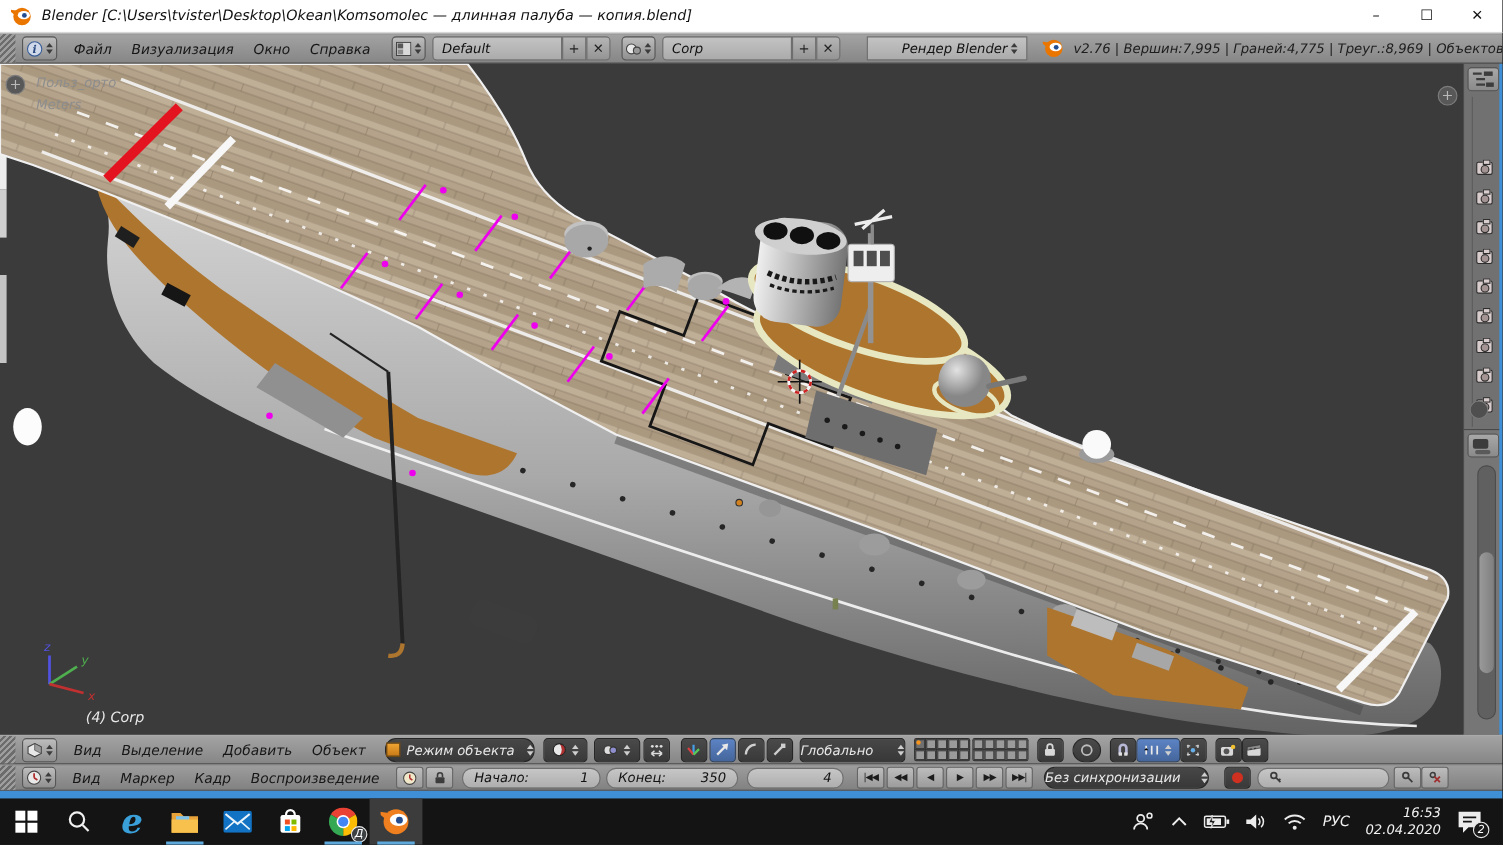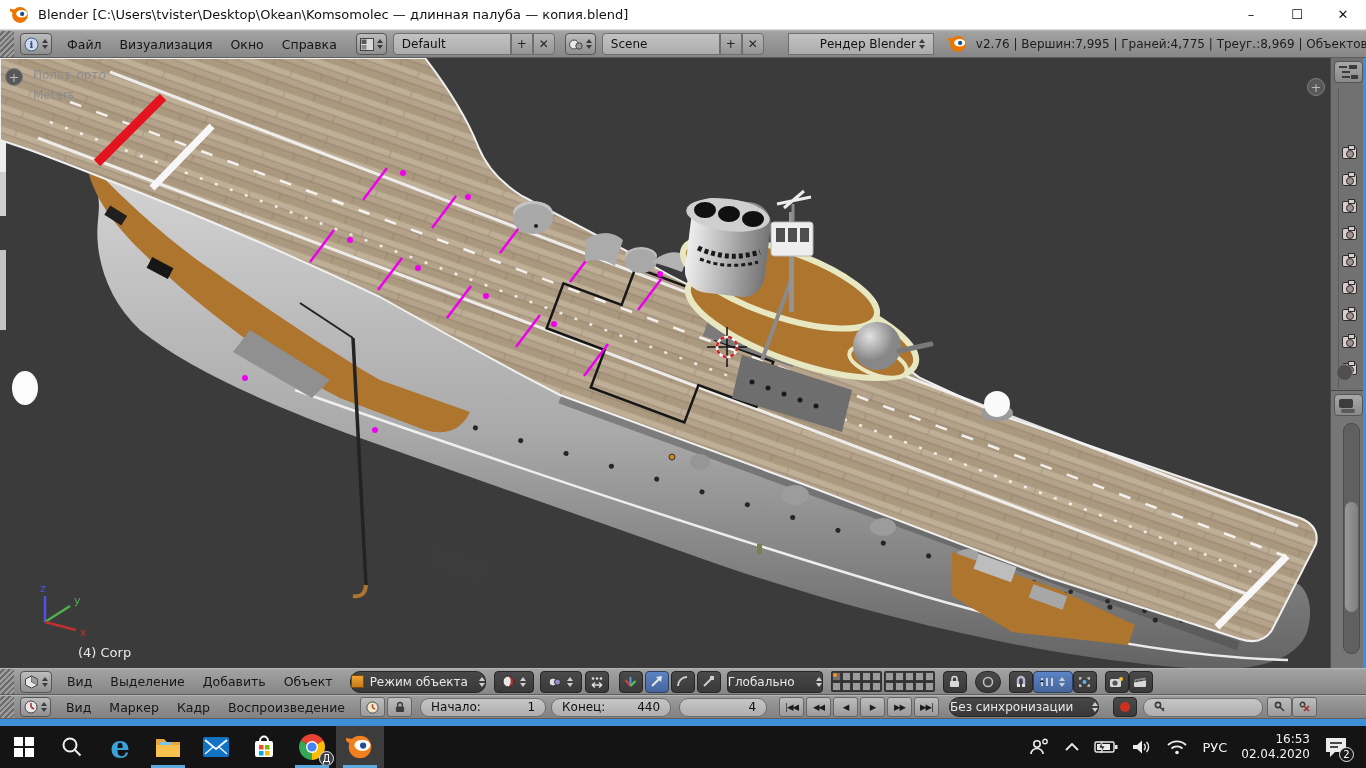--- a/index.html
+++ b/index.html
@@ -1,18 +1,18 @@
 <!DOCTYPE html>
 <html><head>
 <meta charset="utf-8">
 <style>
   * { margin:0; padding:0; box-sizing:border-box; }
   html,body { width:1366px; height:768px; overflow:hidden; background:#000;
     font-family:"DejaVu Sans","Liberation Sans",sans-serif; }
-  #screen { position:relative; width:1366px; height:768px; background:#3b3b3b; }
+  #screen { position:relative; width:1366px; height:768px; background:#3b3b3b;font-style:italic; }
 
   
   #titlebar { position:absolute; top:0; left:0; width:1366px; height:30px; background:#ffffff;
     display:flex; align-items:center; border-bottom:1px solid #d8d8d8; }
   #titlebar .app-ico { width:20px; height:20px; margin:0 8px 0 10px; }
   #titlebar .title { font-size:13px; color:#111; white-space:nowrap; }
   .win-controls { margin-left:auto; display:flex; height:100%; }
   .win-btn { width:46px; height:100%; display:flex; align-items:center; justify-content:center;
     font-size:13px; color:#111; }
 
@@ -171,21 +171,21 @@
       <svg width="14" height="13" viewBox="0 0 14 13">
         <circle cx="5" cy="6.5" r="4.5" fill="#e8e8e8" stroke="#444"></circle>
         <circle cx="10" cy="8" r="3.2" fill="#9a9a9a" stroke="#444"></circle>
       </svg>
       <span class="upDown">
           <i class="u"></i>
           <i class="d"></i>
         </span>
     </div>
     <div class="lightfield" style="width:118px; border-radius:4px 0 0 4px;">
-      <span>Scene</span>
+      <span>Corp</span>
     </div>
     <div class="sqbtn">+</div>
     <div class="sqbtn" style="border-radius:0 4px 4px 0;">✕</div>
 
     <div class="lightfield" style="width:146px; margin-left:24px; border-radius:0; justify-content:flex-end;">
       <span>Рендер Blender</span>
       <span class="upDown">
           <i class="u"></i>
           <i class="d"></i>
         </span>
@@ -607,21 +607,21 @@
         <path d="M3,6 V4 a2.5,2.5 0 0 1 5,0 V6" fill="none" stroke="#3c3c3c" stroke-width="1.6"></path>
       </svg>
     </div>
 
     <div class="numfield" style="width:126px; margin-left:8px;">
       <span>Начало:</span>
       <span>1</span>
     </div>
     <div class="numfield" style="width:120px; margin-left:5px;">
       <span>Конец:</span>
-      <span>440</span>
+      <span>350</span>
     </div>
     <div class="numfield" style="width:88px; margin-left:8px; justify-content:flex-end;">
       <span>4</span>
     </div>
 
     <div style="display:flex; gap:2px; margin-left:12px;">
       <div class="pb-btn">|◀◀</div>
       <div class="pb-btn">◀◀</div>
       <div class="pb-btn">◀</div>
       <div class="pb-btn">▶</div>

